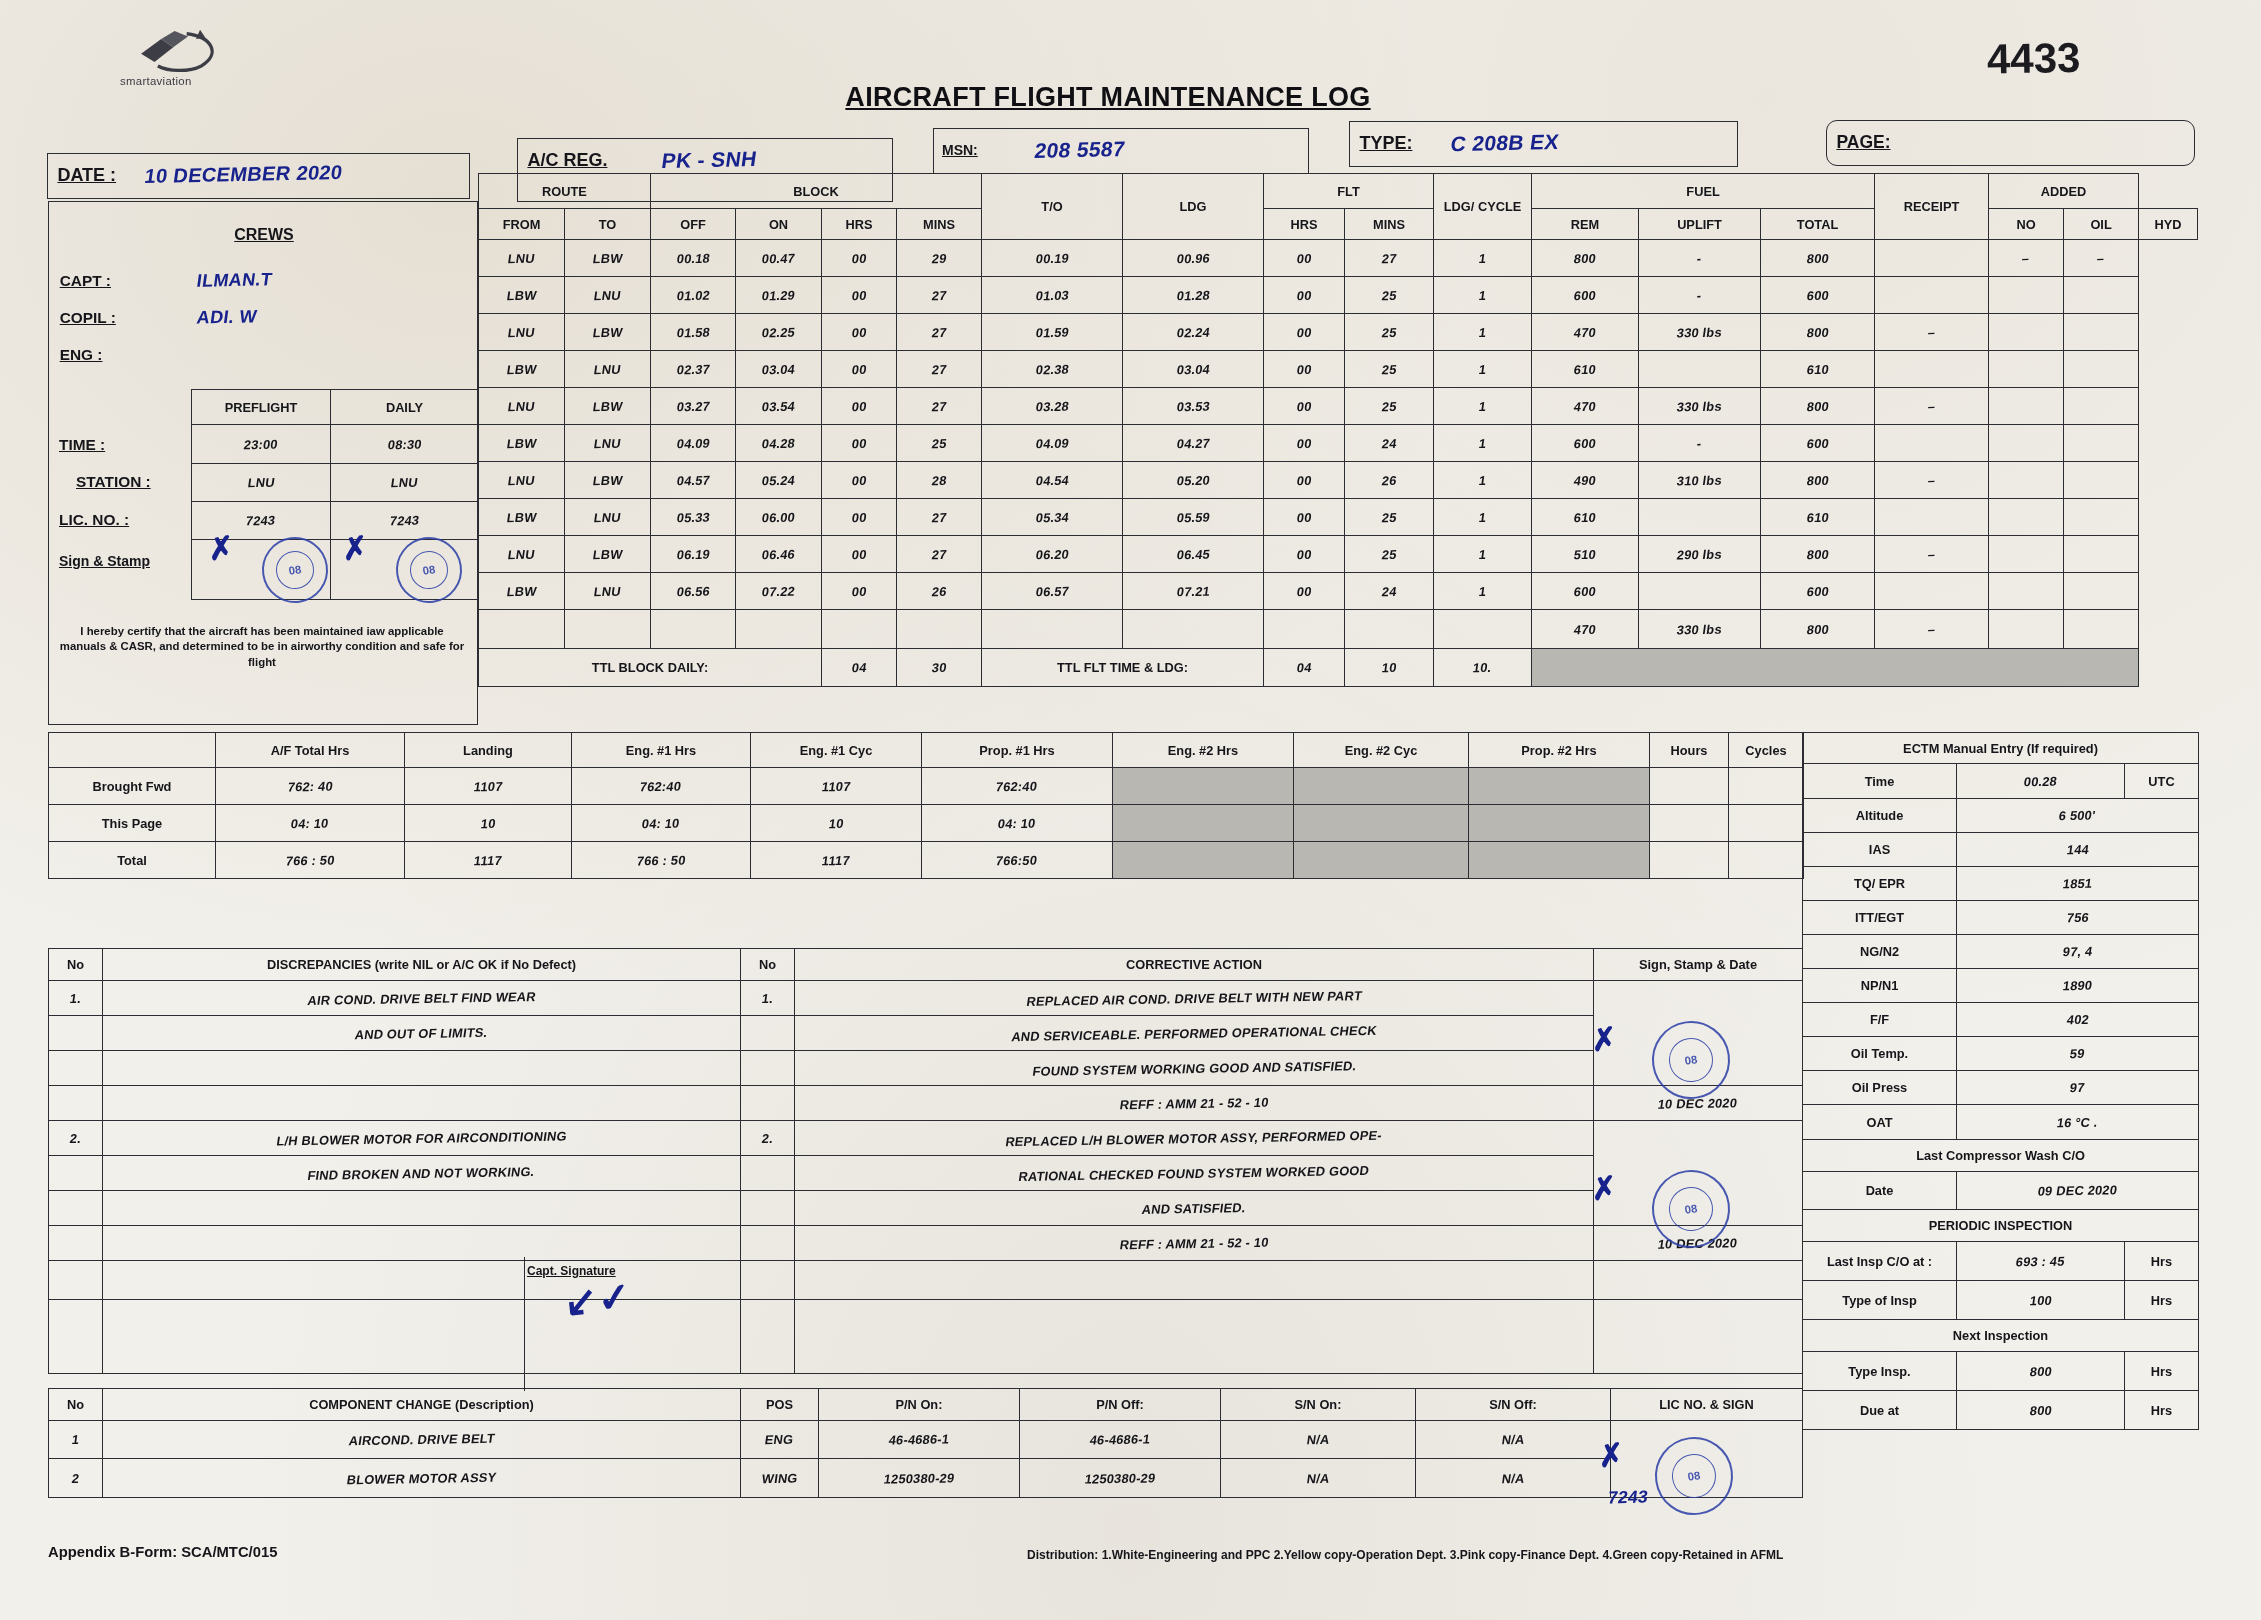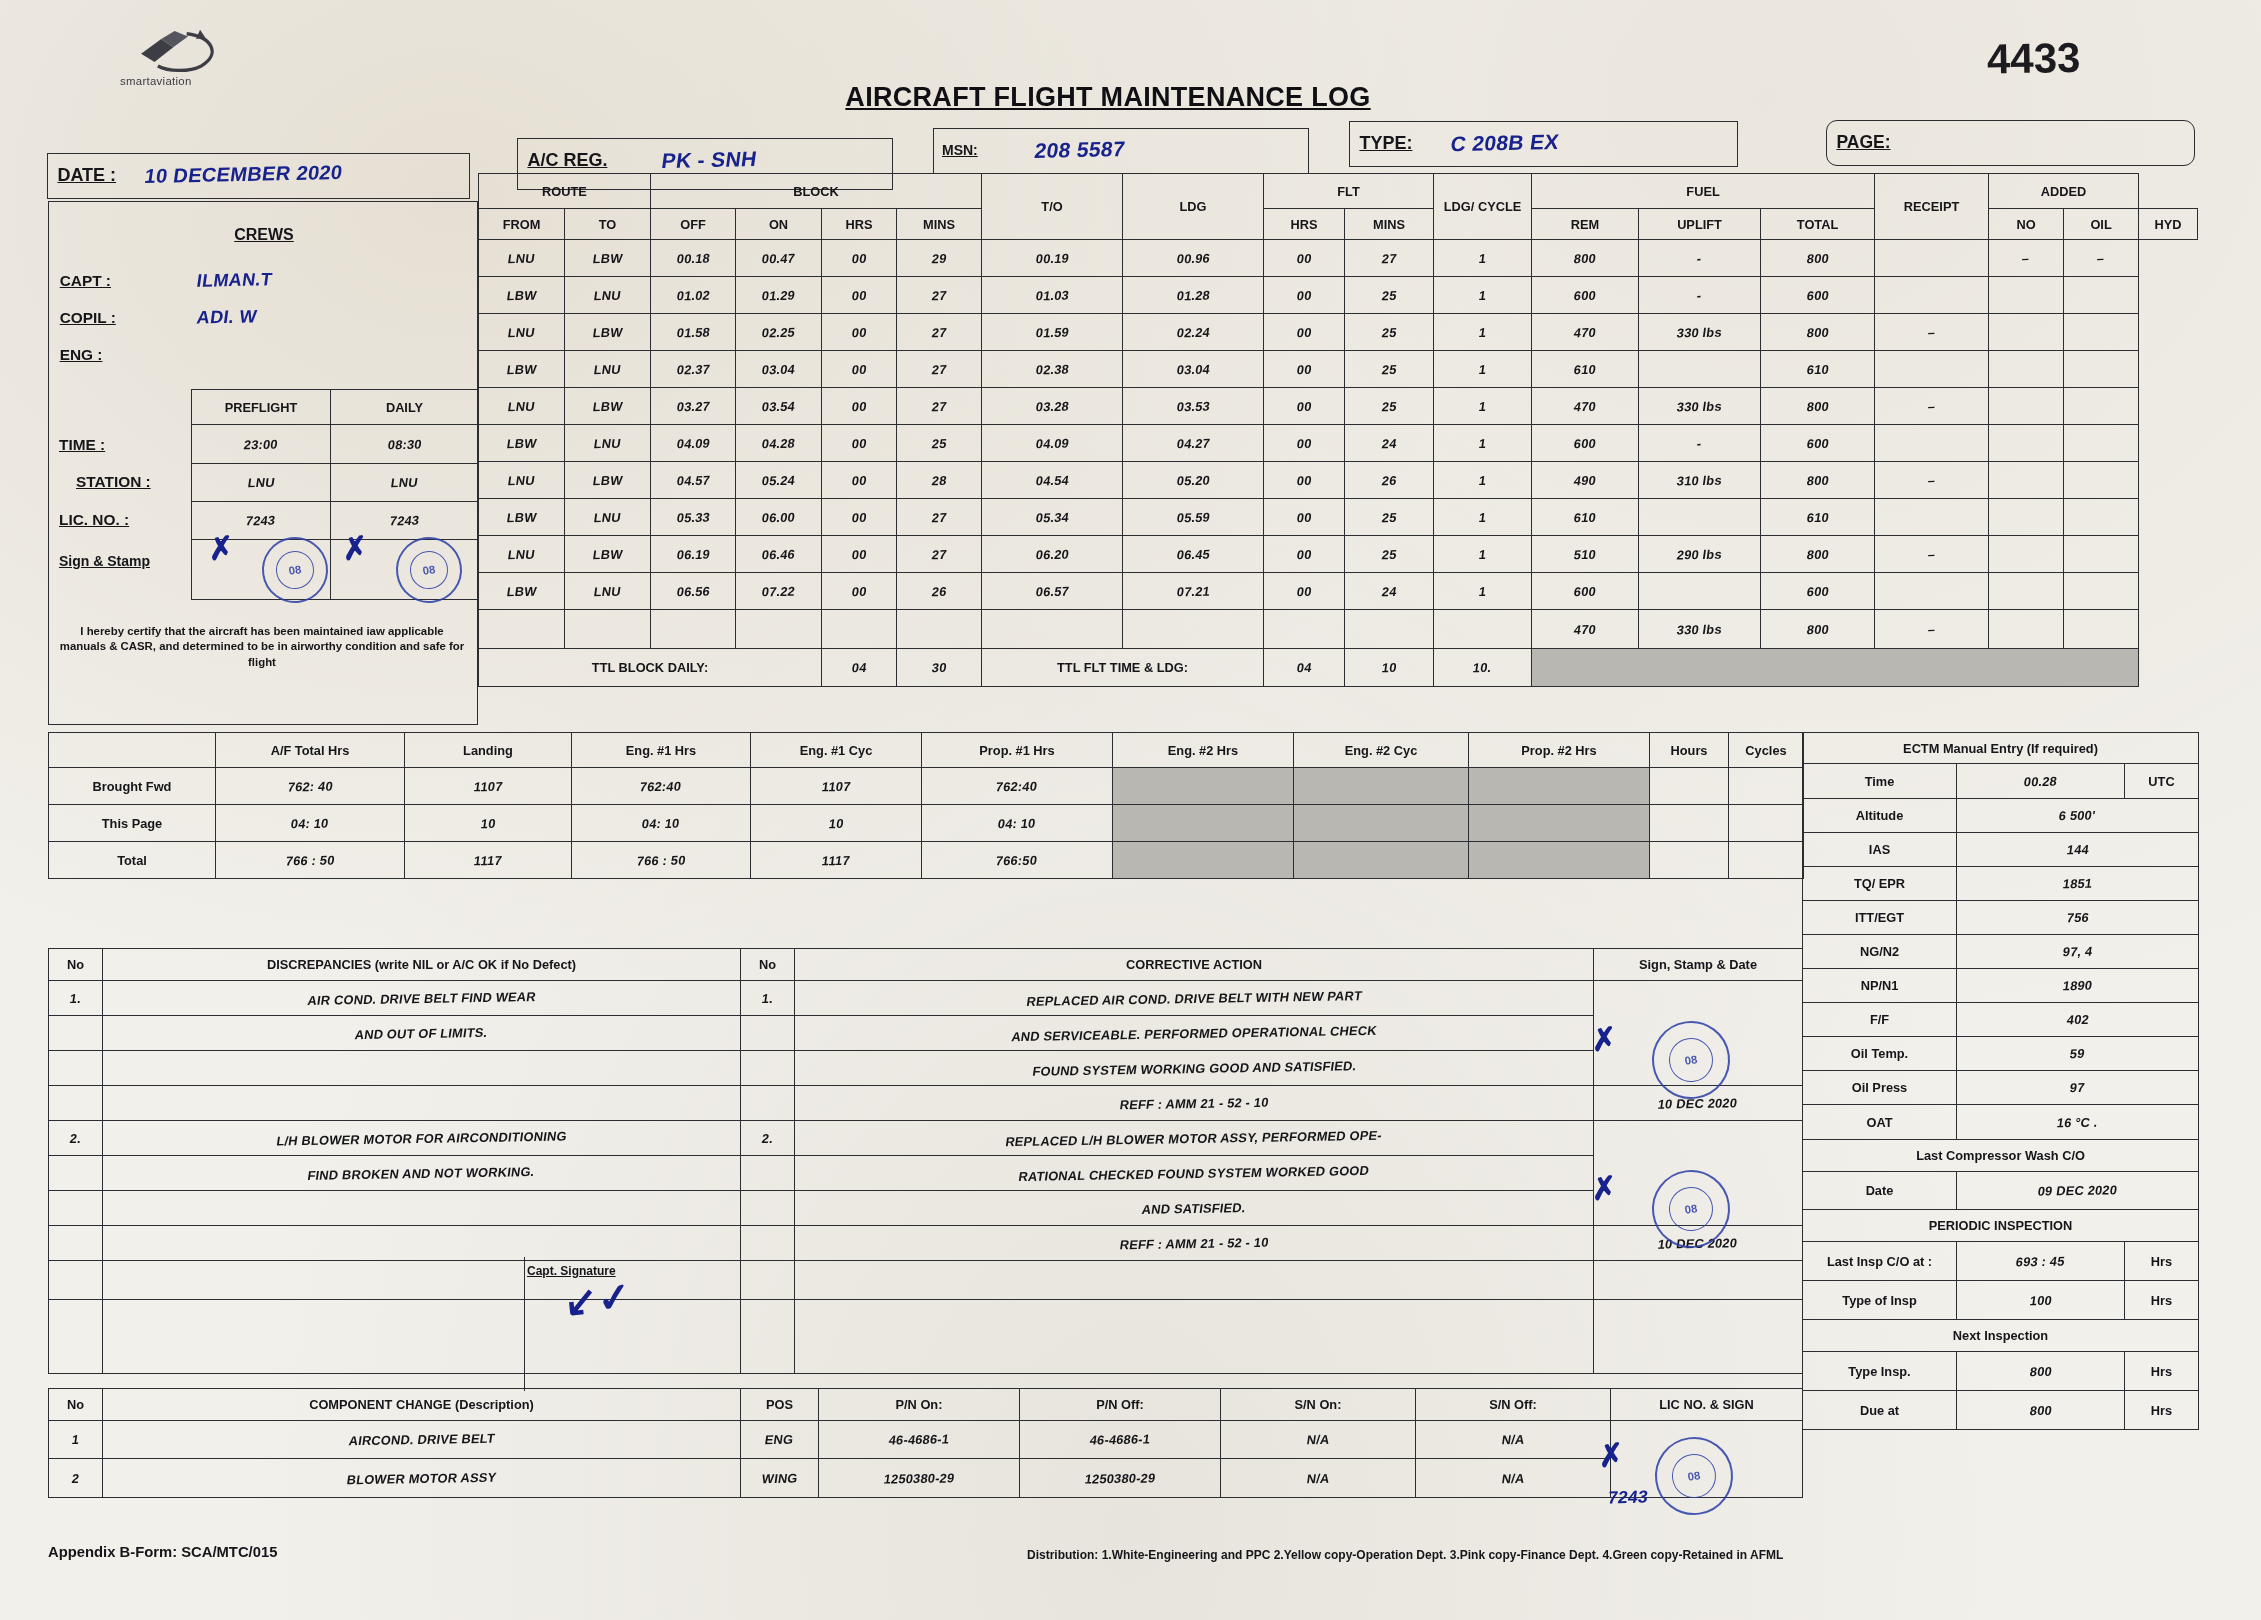--- a/index.html
+++ b/index.html
@@ -108,21 +108,21 @@
   <div class="bx" style="left:1826px; top:120px; width:369px; height:46px;border-radius:11px;">
     <div class="abs lbl" style="left:9.4px; top:0; height:43px; font-size:17.5px;">PAGE:</div>
     <div class="abs hw l sl" style="left:101px; top:0; height:43px; font-size:20px;"></div>
   </div>
 
   <div class="bx" style="left:47px; top:153px; width:423px; height:46px;">
     <div class="abs lbl" style="left:9.4px; top:0; height:43px; font-size:18px;">DATE :</div>
     <div class="abs hw l sl" style="left:97px; top:-1.3px; height:43px; font-size:20px;">10 DECEMBER 2020</div>
   </div>
 
-  <div class="bx" style="left:517px; top:138px; width:376px; height:52px;">
+  <div class="bx" style="left:517px; top:138px; width:376px; height:64px;">
     <div class="abs lbl" style="left:9.4px; top:0; height:43px; font-size:18px;">A/C REG.</div>
     <div class="abs hw l sl" style="left:144px; top:-1.3px; height:43px; font-size:21px;">PK - SNH</div>
   </div>
 
   <div class="bx" style="left:933px; top:128px; width:376px; height:46px;">
     <div class="abs lbl" style="left:8px; top:0; height:43px; font-size:14px;">MSN:</div>
     <div class="abs hw l sl" style="left:101px; top:-1.3px; height:43px; font-size:21px;">208 5587</div>
   </div>
 
   <div class="bx" style="left:1349px; top:121px; width:389px; height:46px;">

